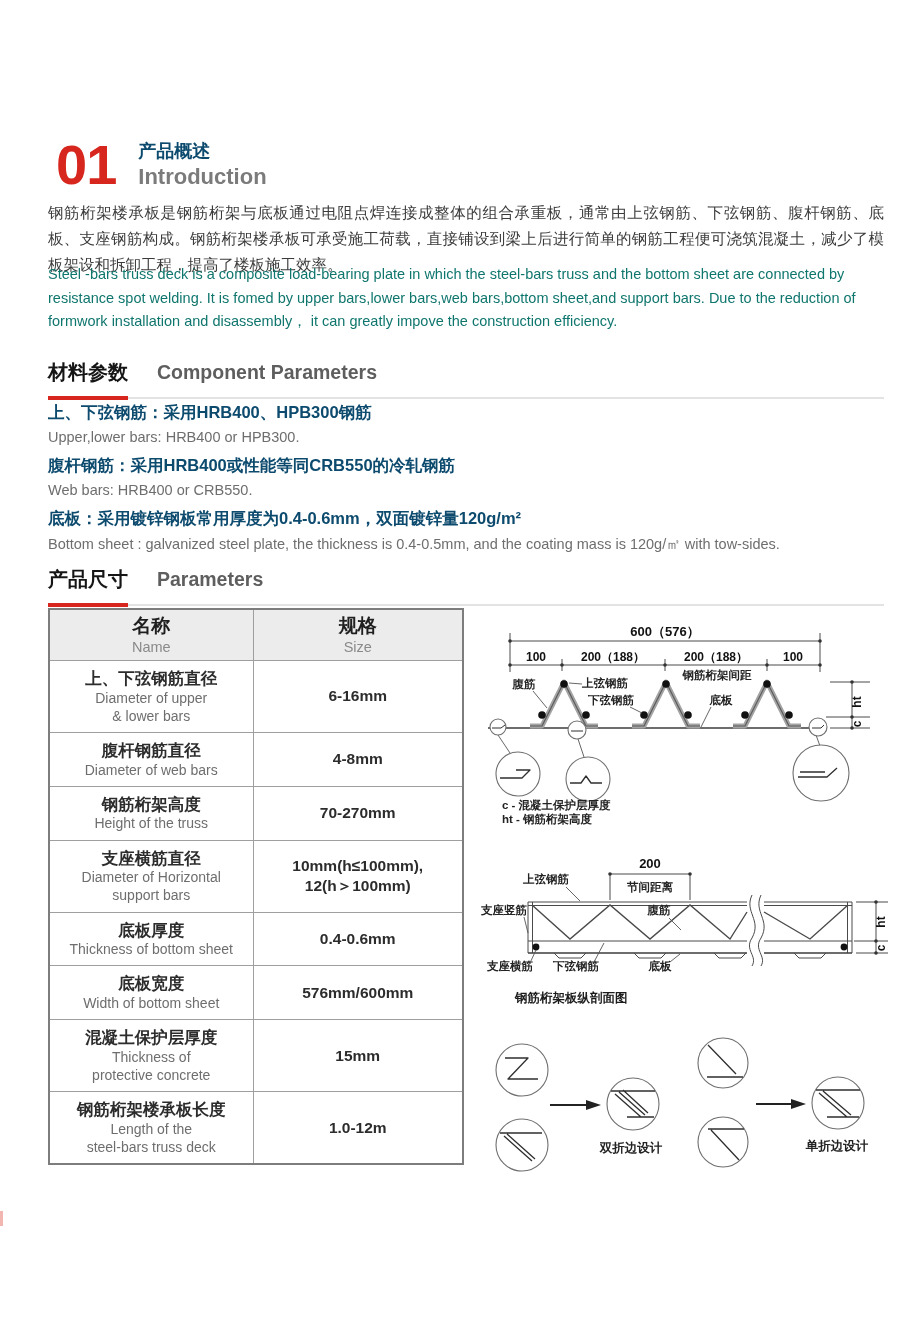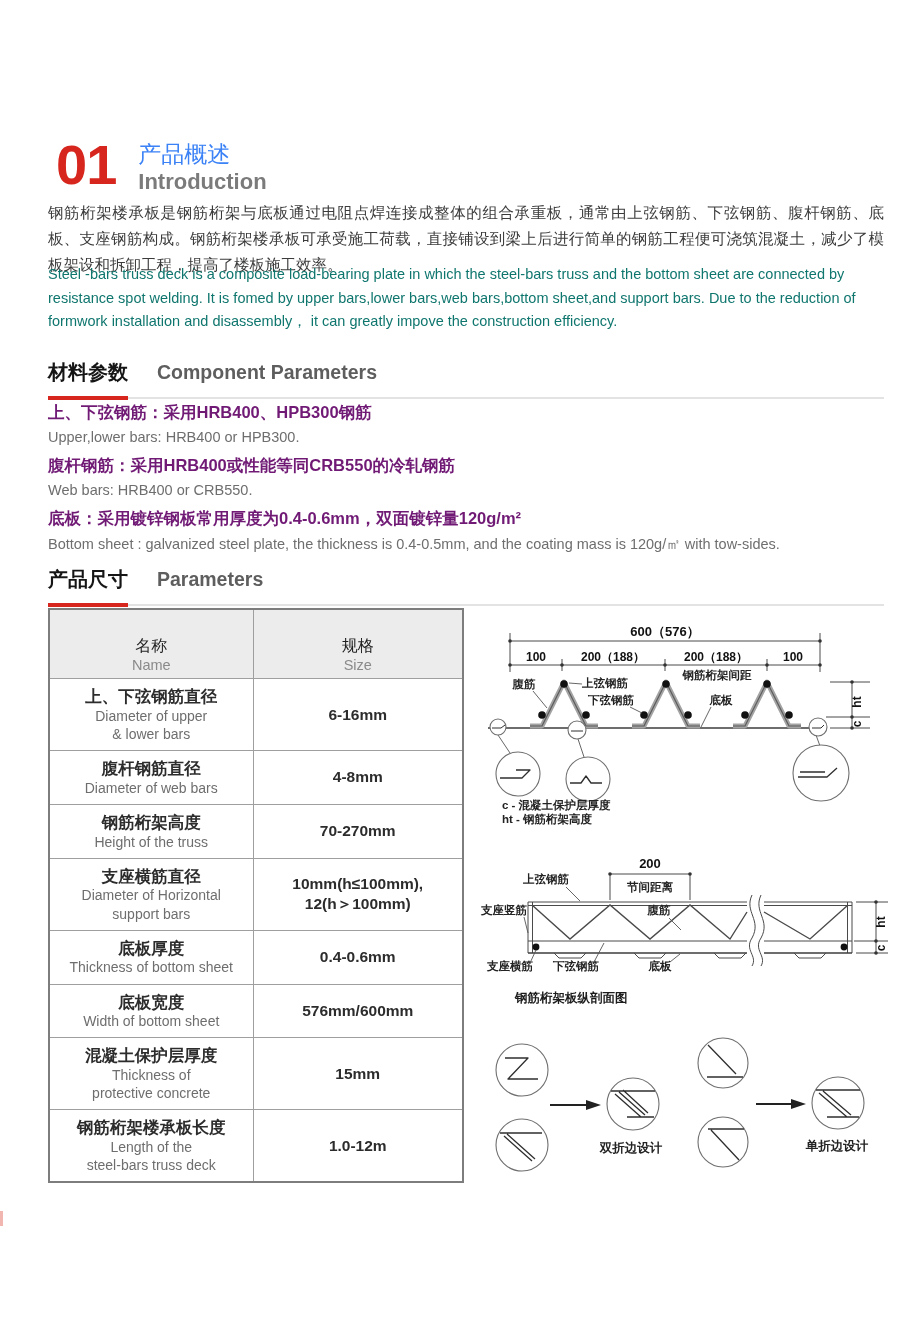--- a/index.html
+++ b/index.html
@@ -4,46 +4,46 @@
 <style>
   * { margin:0; padding:0; box-sizing:border-box; }
   html,body { background:#fff; }
   body { font-family:"Liberation Sans","DejaVu Sans",sans-serif; }
   .page { position:relative; width:920px; height:1324px; background:#fff; overflow:hidden; }
 
   
   .sec01 { position:absolute; left:56px; top:138px; display:flex; align-items:flex-start; }
   .sec-num { font-size:56px; font-weight:800; color:#d7261d; line-height:0.95; letter-spacing:-1px; }
   .sec01-titles { margin-left:22px; padding-top:4px; }
-  .sec-title-zh { font-size:23px; font-weight:400; color:#3b82f6; line-height:1.1; }
+  .sec-title-zh { font-size:18px; font-weight:700; color:#0c4a6e; line-height:1.1; }
   .sec-title-en { font-size:22px; font-weight:700; color:#7b7b7b; line-height:1.15; margin-top:2px; }
 
   .intro-zh { position:absolute; left:48px; top:200px; width:836px; font-size:15.5px; font-weight:400;
               color:#3b3b3b; line-height:26px; text-align:justify; }
   .intro-en { position:absolute; left:48px; top:263px; width:836px; font-size:14.5px; font-weight:400;
               color:#0f766e; line-height:23.5px; }
 
   
   .heading { position:absolute; left:48px; width:836px; display:flex; align-items:baseline; gap:29px;
              border-bottom:2px solid #e3e3e3; padding-bottom:11px; }
   .heading .redbar { position:absolute; left:0; bottom:-3px; width:80px; height:4px; background:#d7261d; }
   .heading .zh { font-size:20px; font-weight:800; color:#151515; }
   .heading .en { font-size:19.5px; font-weight:600; color:#5e5e5e; }
 
   .mat-list { position:absolute; left:48px; top:402px; width:836px; }
   .mat-item { margin-bottom:10px; }
-  .mat-zh { font-size:16.5px; font-weight:700; color:#701a75; margin-bottom:5px; }
+  .mat-zh { font-size:16.5px; font-weight:700; color:#0c4a6e; margin-bottom:5px; }
   .mat-en { font-size:14.5px; color:#6e6e6e; margin-bottom:8px; }
 
   
   table.params { position:absolute; left:48px; top:608px; width:414px; border-collapse:collapse;
                  table-layout:fixed; border:2px solid #7d7d7d; }
   table.params th, table.params td { border:1px solid #9f9f9f; text-align:center; vertical-align:middle; padding:7px 4px; }
   table.params th { background:#ececec; height:47px; padding:4px; }
-  .th-zh { font-size:16px; font-weight:400; color:#1f1f1f; line-height:1.25;margin-top:22px; }
+  .th-zh { font-size:19px; font-weight:700; color:#1f1f1f; line-height:1.25; }
   .th-en { font-size:14.5px; font-weight:400; color:#8a8a8a; line-height:1.25; }
   .cell-zh { font-size:16.5px; font-weight:700; color:#2c2c2c; line-height:1.25; }
   .cell-en { font-size:14px; font-weight:400; color:#6e6e6e; line-height:1.3; white-space:pre-line; }
   .cell-size { font-size:15.5px; font-weight:700; color:#2c2c2c; line-height:1.3; white-space:pre-line; }
   col.c1 { width:204px; } col.c2 { width:210px; }
 
   
   .diag { position:absolute; }
   .diag .thin  { stroke:#4a4a4a; stroke-width:1; fill:none; }
   .diag .thin2 { stroke:#3c3c3c; stroke-width:1.6; fill:none; }

